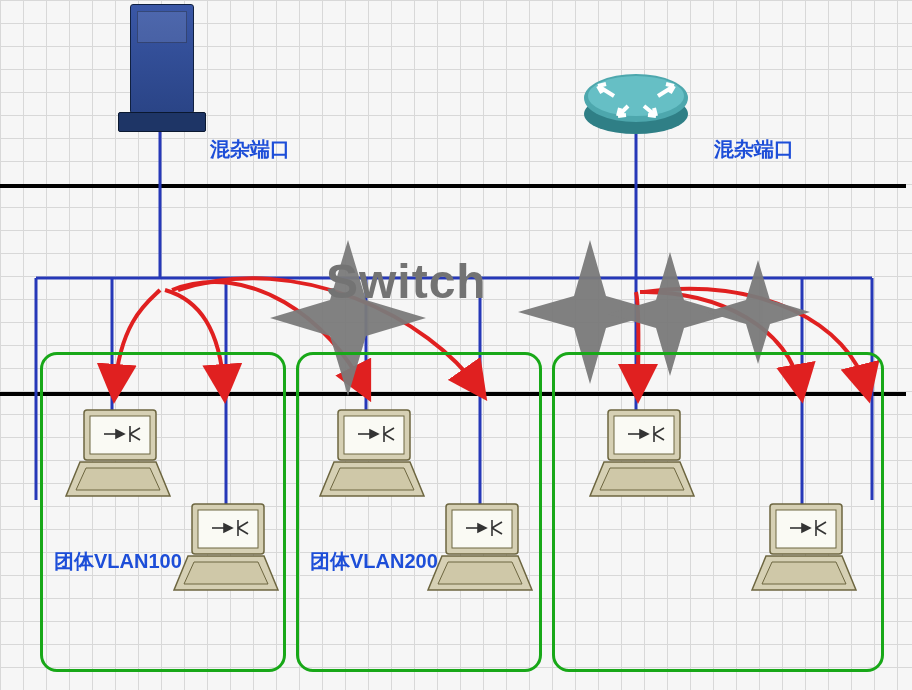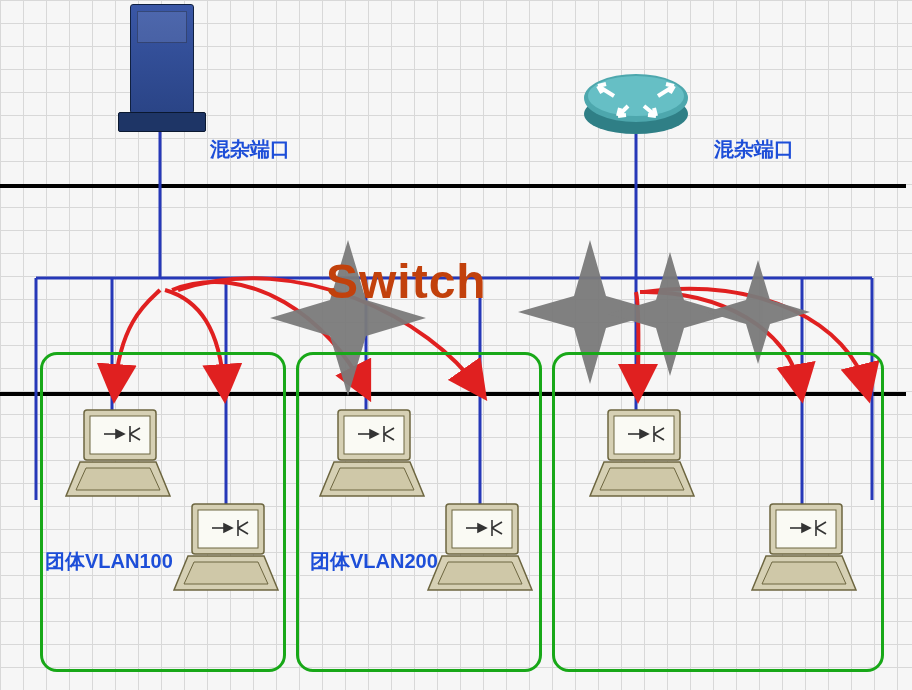--- a/index.html
+++ b/index.html
@@ -8,21 +8,21 @@
   .grid {
     position:absolute; inset:0;
     background-image:
       linear-gradient(to right, #d8d8d8 1px, transparent 1px),
       linear-gradient(to bottom, #d8d8d8 1px, transparent 1px);
     background-size:23px 23px;
     background-position:0 0;
   }
   .lbl { position:absolute; font-weight:bold; white-space:nowrap; }
   .lbl.red { color:#1d4ed8; font-size:20px; }
-  .switch-lbl { position:absolute; color:#c2410c; font-size:48px; font-weight:bold; letter-spacing:1px; }
+  .switch-lbl { position:absolute; color:#737373; font-size:48px; font-weight:bold; letter-spacing:1px; }
   .watermark { position:absolute; right:6px; bottom:6px; text-align:right; color:#bbb; font-size:11px; line-height:1.2; opacity:.85; }
   .watermark .top { font-family:Georgia, serif; font-size:20px; color:#c1c1c1; }
   .vlan-box { position:absolute; border:3px solid #18a818; border-radius:17px; }
   .server-body { position:absolute; background:linear-gradient(#3a57a6,#2a4486); border:1px solid #102040; border-radius:3px; }
   .server-base { position:absolute; background:#1e3566; border:1px solid #0a1830; border-radius:2px; }
   .laptop { position:absolute; }
   svg { display:block; }
 </style>
 </head>
 <body>
@@ -100,21 +100,21 @@
       <path d="M36,40 L20,30 M20,30 l8,-2 M20,30 l4,7" fill="none"></path>
       <path d="M80,40 L96,30 M96,30 l-8,-2 M96,30 l-4,7" fill="none"></path>
       <path d="M50,50 L40,60 M40,60 l2,-8 M40,60 l8,-1" fill="none"></path>
       <path d="M66,50 L78,60 M78,60 l-2,-8 M78,60 l-8,-1" fill="none"></path>
     </g>
   </svg>
 
   <div class="lbl red" style="left:210px; top:136px;">混杂端口</div>
   <div class="lbl red" style="left:714px; top:136px;">混杂端口</div>
 
-  <div class="lbl red" style="left:45px;  top:548px;">团体VLAN100</div>
+  <div class="lbl red" style="left:54px;  top:548px;">团体VLAN100</div>
   <div class="lbl red" style="left:310px; top:548px;">团体VLAN200</div>
 
   <svg class="laptop" style="left:58px;  top:406px;" width="120" height="95" viewBox="0 0 120 95">
     <rect x="26" y="4" width="72" height="50" rx="3" fill="#d6d0b4" stroke="#6d6640" stroke-width="1.5"></rect>
     <rect x="32" y="10" width="60" height="38" fill="#fafaf4" stroke="#6d6640"></rect>
     <g stroke="#333" stroke-width="1.6" fill="#333">
       <line x1="46" y1="28" x2="58" y2="28"></line>
         <polygon points="58,24 66,28 58,32"></polygon>
       <line x1="72" y1="20" x2="72" y2="28"></line>
         <line x1="72" y1="28" x2="72" y2="36"></line>

